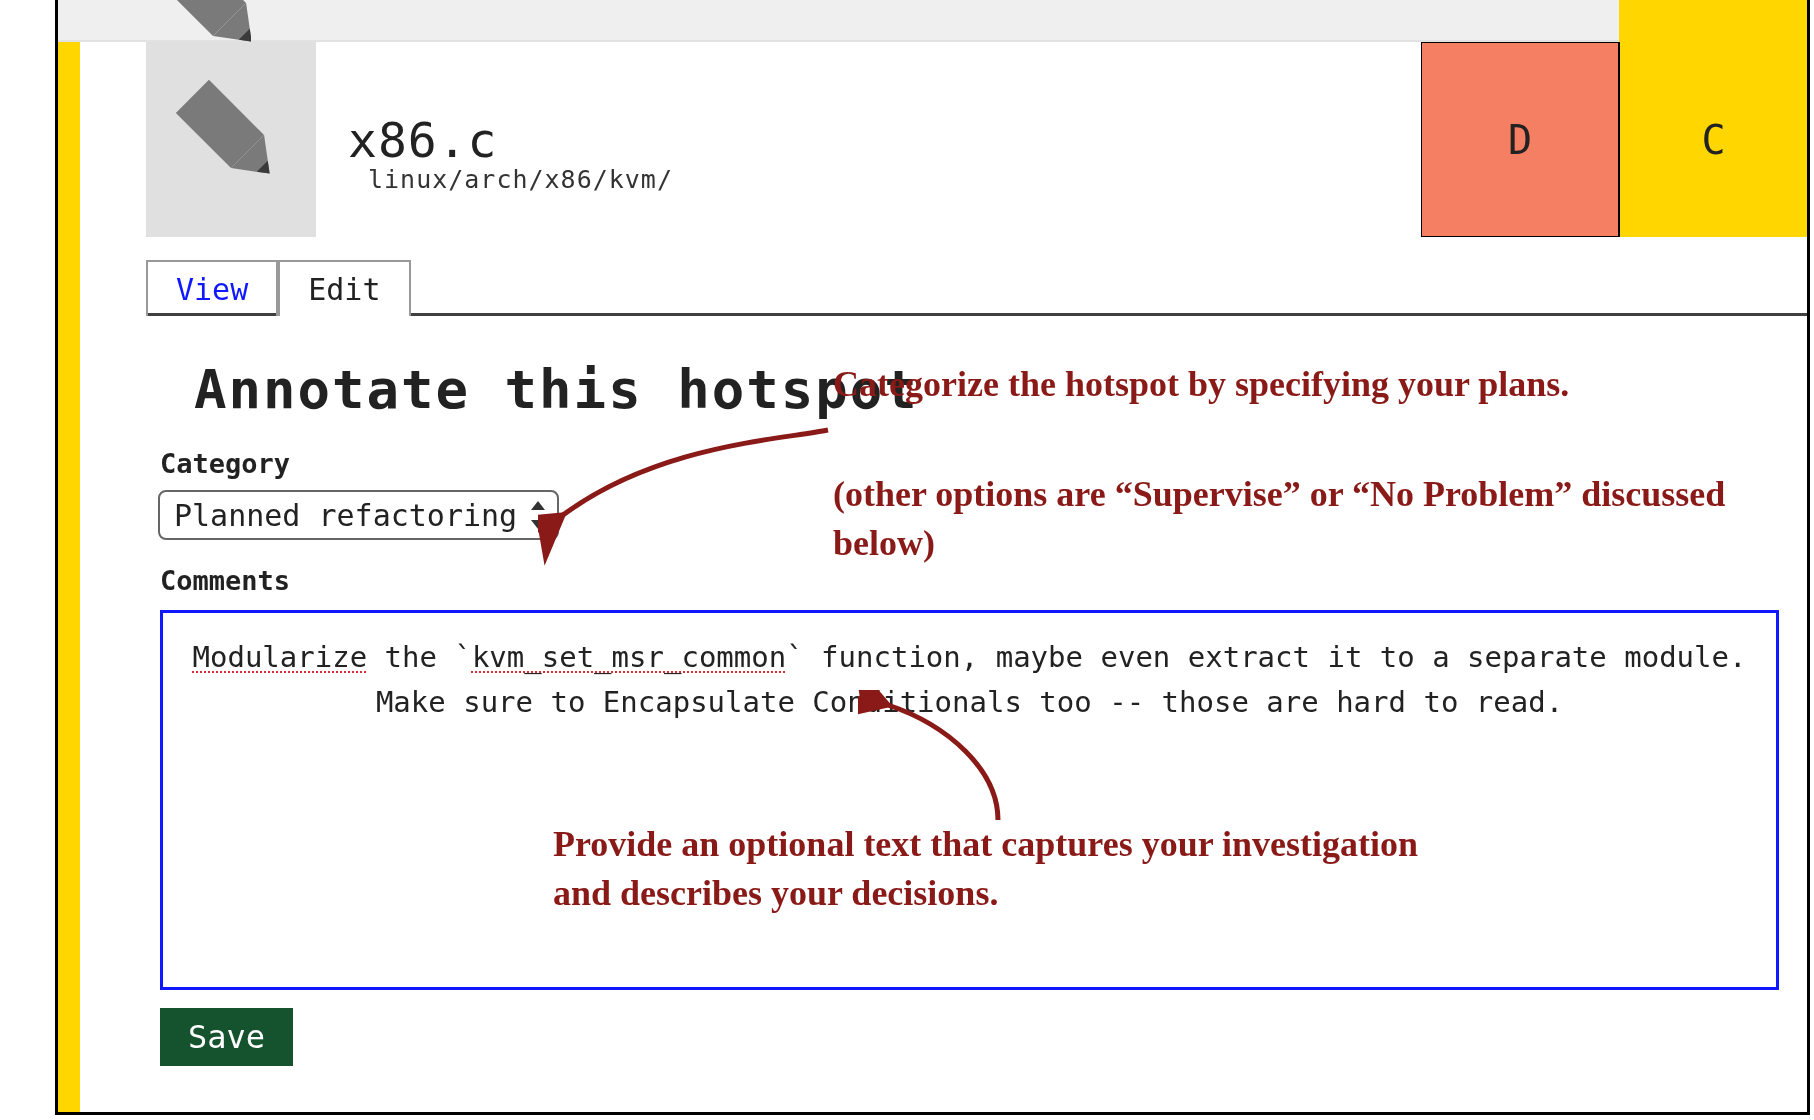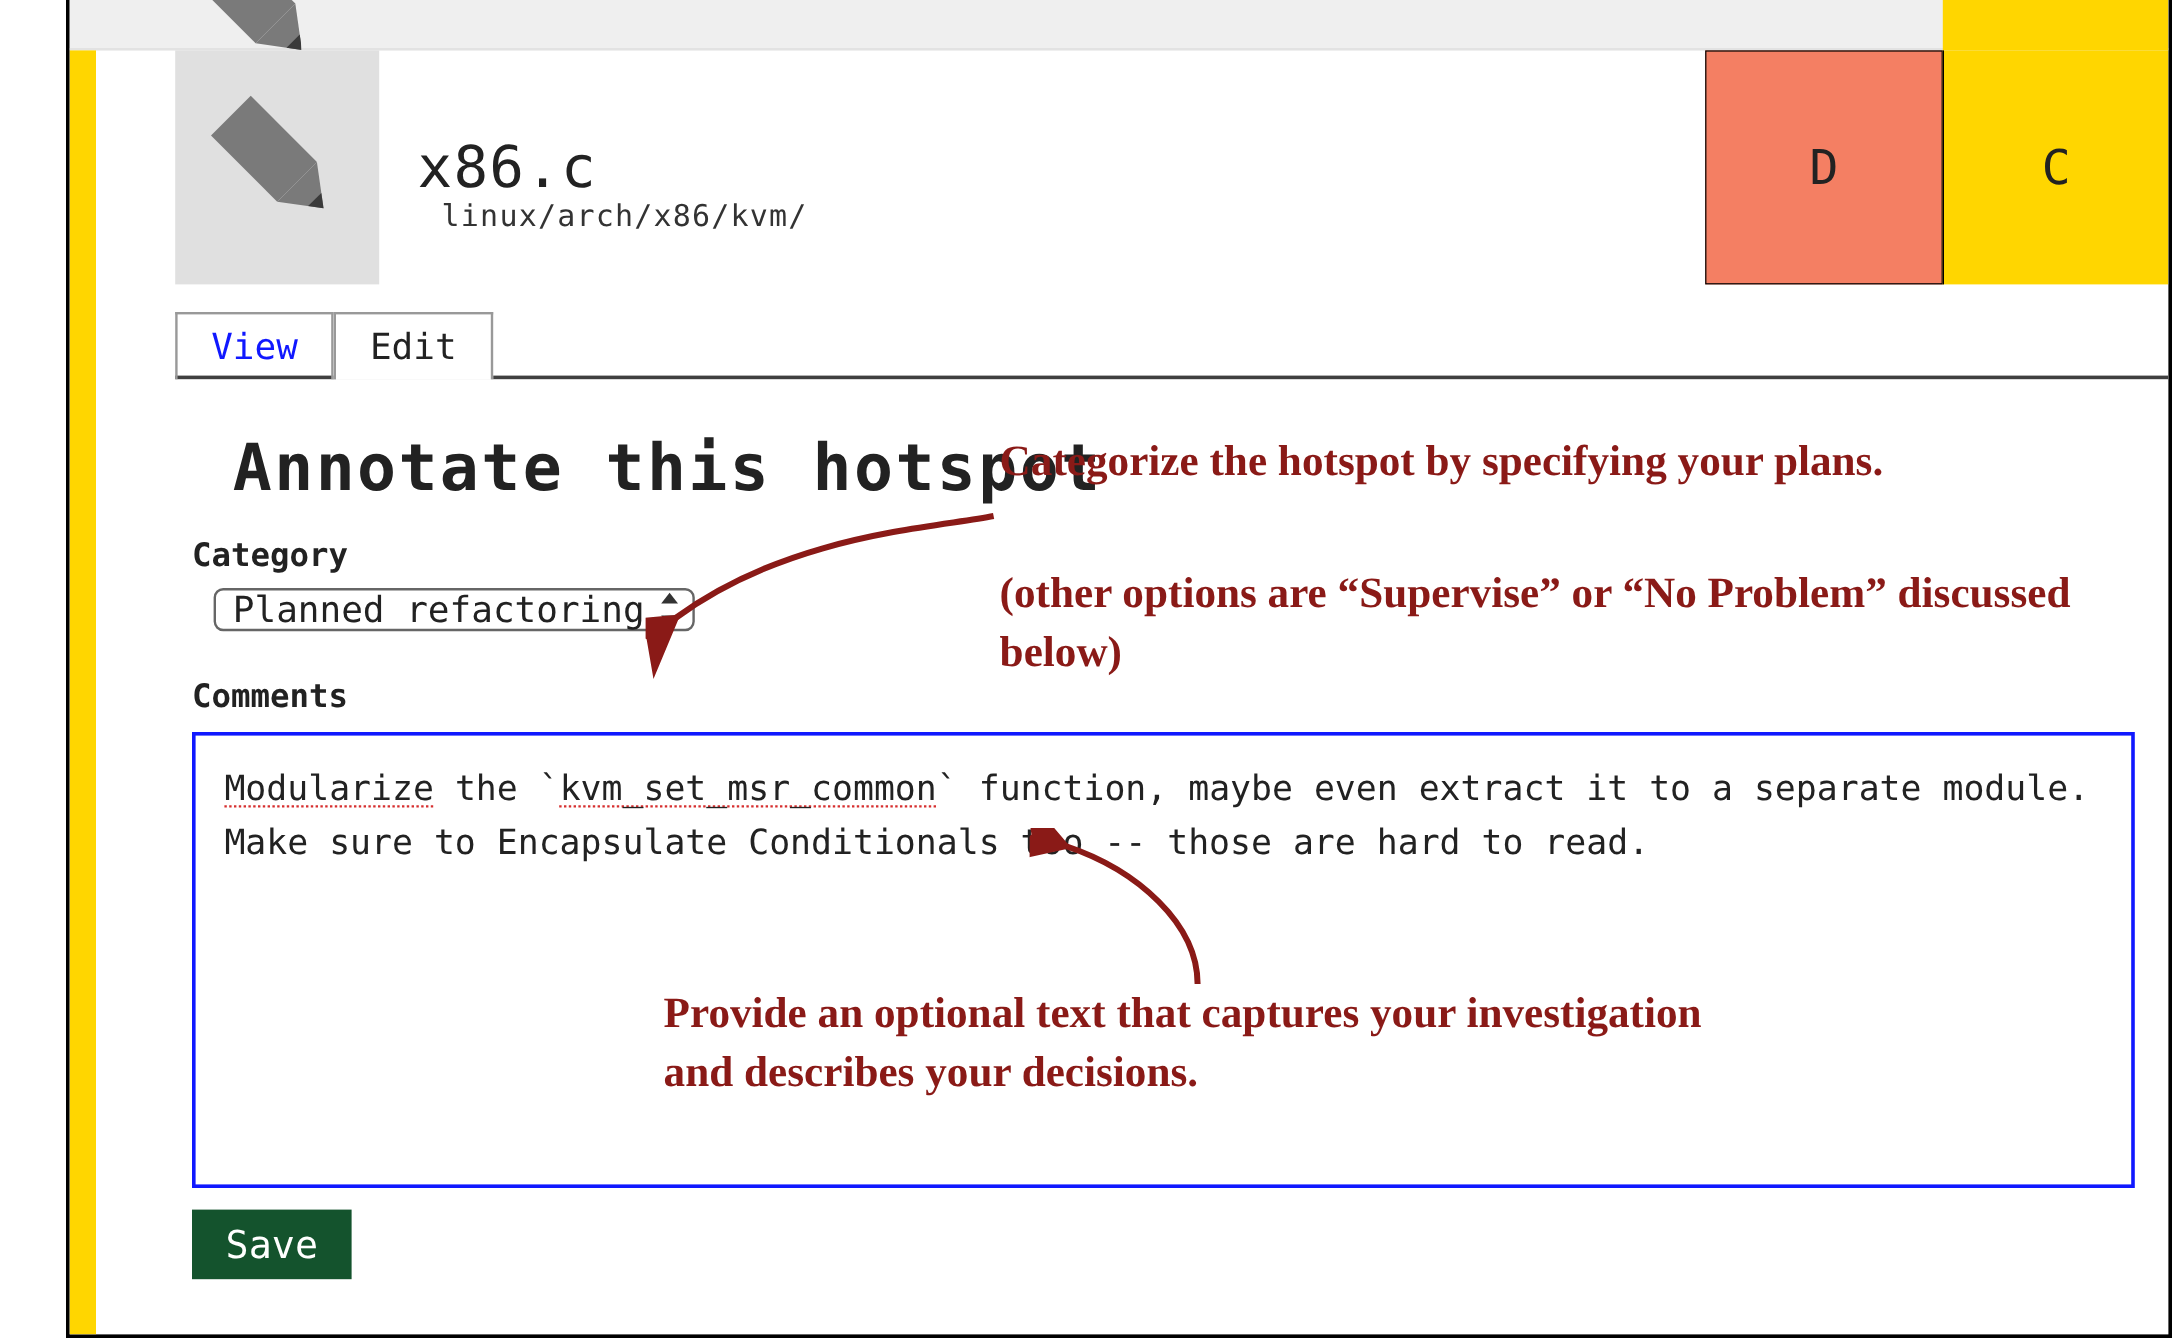--- a/index.html
+++ b/index.html
@@ -170,23 +170,23 @@
     position: absolute;
     left: 102px;
     top: 448px;
     font-family: "Menlo", "Consolas", monospace;
     font-size: 27px;
     font-weight: 600;
     color: #222;
   }
   .select-wrap {
     position: absolute;
-    left: 120px;
+    left: 100px;
     top: 490px;
-    height: 36px;
+    height: 50px;
     padding: 0 40px 0 14px;
     border: 2px solid #666;
     border-radius: 8px;
     background: #fff;
     display: flex;
     align-items: center;
     font-family: "Menlo", "Consolas", monospace;
     font-size: 30px;
     color: #222;
     cursor: pointer;
@@ -225,20 +225,21 @@
     height: 380px;
     border: 3px solid #1018ff;
     background: #fff;
     padding: 22px 24px;
     font-family: "Menlo", "Consolas", monospace;
     font-size: 29px;
     line-height: 1.55;
     color: #222;
     white-space: pre-wrap;
     overflow: hidden;
+    text-align: center;
   }
   .spell-err {
     text-decoration: underline dotted #d62f2f;
     text-decoration-thickness: 2px;
     text-underline-offset: 4px;
   }
   .save-btn {
     position: absolute;
     left: 102px;
     top: 1008px;

